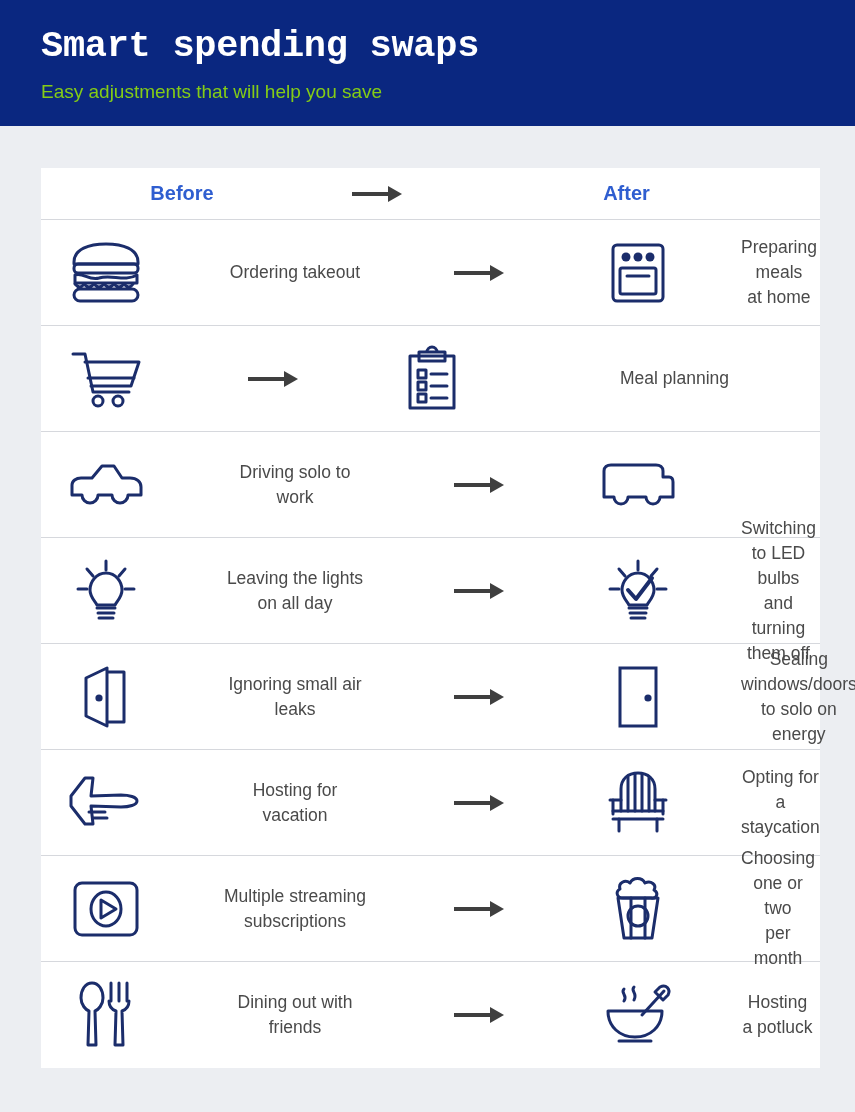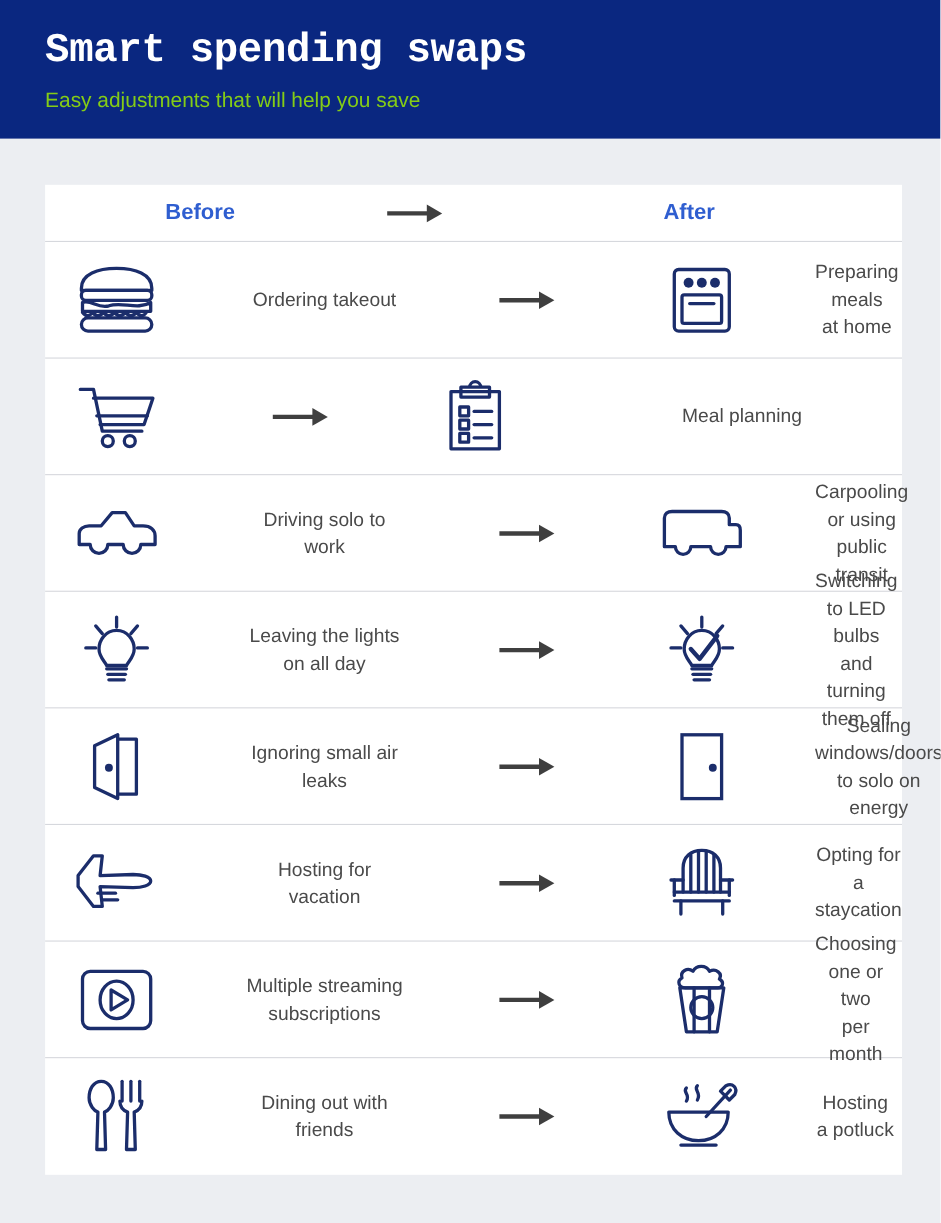--- a/index.html
+++ b/index.html
@@ -207,24 +207,20 @@
       <div class="cell-arrow">
         <svg class="ico" width="52" height="20" viewBox="0 0 52 20">
           <path d="M0 10 H38" stroke="#3f3f3f" stroke-width="4" fill="none"></path>
           <path d="M36 2 L50 10 L36 18 Z" fill="#3f3f3f"></path>
         </svg>
       </div>
       <div class="cell-icon after-icon">
         <svg class="ico" width="74" height="48" viewBox="0 0 74 48">
           <path d="M3 36 L3 10 C3 6 6 4 10 4 L55 4 C59 4 62 6 62 10 L62 16 L68 16 C71 16 72 18 72 21 L72 36 L59 36 a7 7 0 0 1 -14 0 L27 36 a7 7 0 0 1 -14 0 Z" fill="none" stroke="#1b2d6b" stroke-width="3" stroke-linejoin="round"></path>
         </svg>
-      </div>
-      <div class="cell-text after-text">
-        <span>Carpooling or using</span>
-        <span class="l2">public transit</span>
       </div>
     </div>
 
     <div class="row data-row">
       <div class="cell-icon">
         <svg class="ico" width="62" height="66" viewBox="0 0 62 66">
           <g fill="none" stroke="#1b2d6b" stroke-width="3" stroke-linecap="round">
             <path d="M31 3 L31 12"></path>
             <path d="M12 11 L18 18"></path>
             <path d="M50 11 L44 18"></path>

